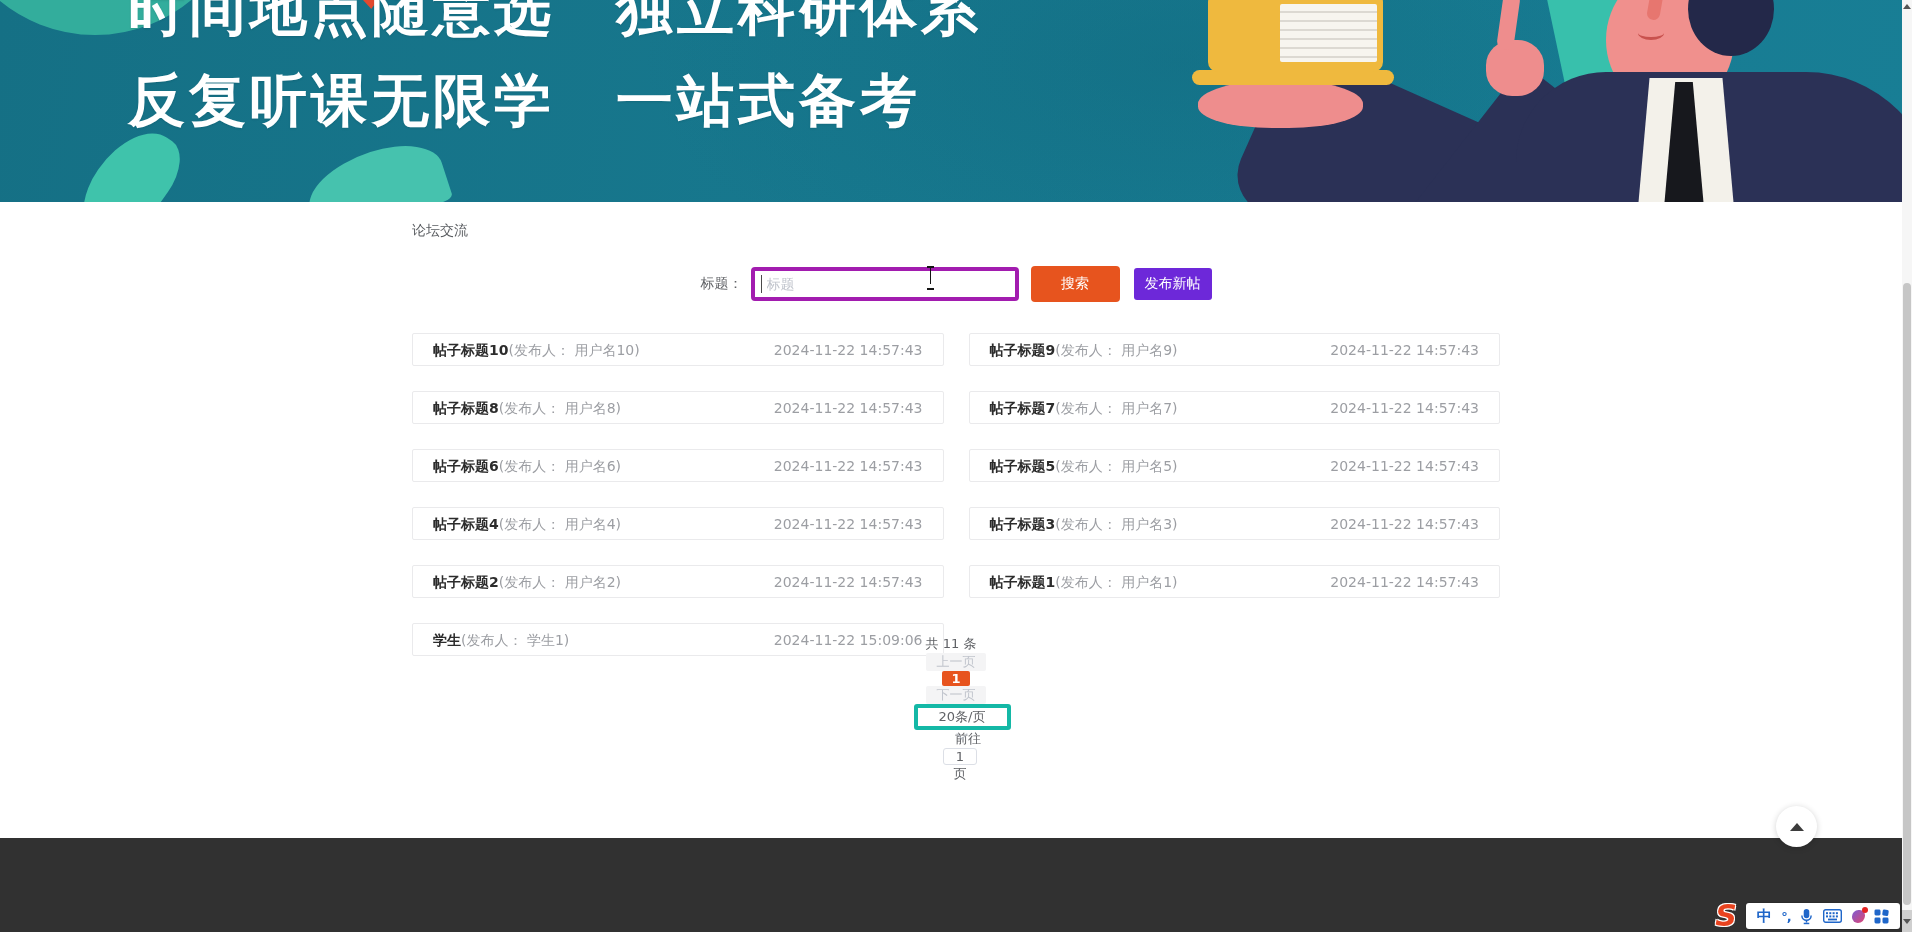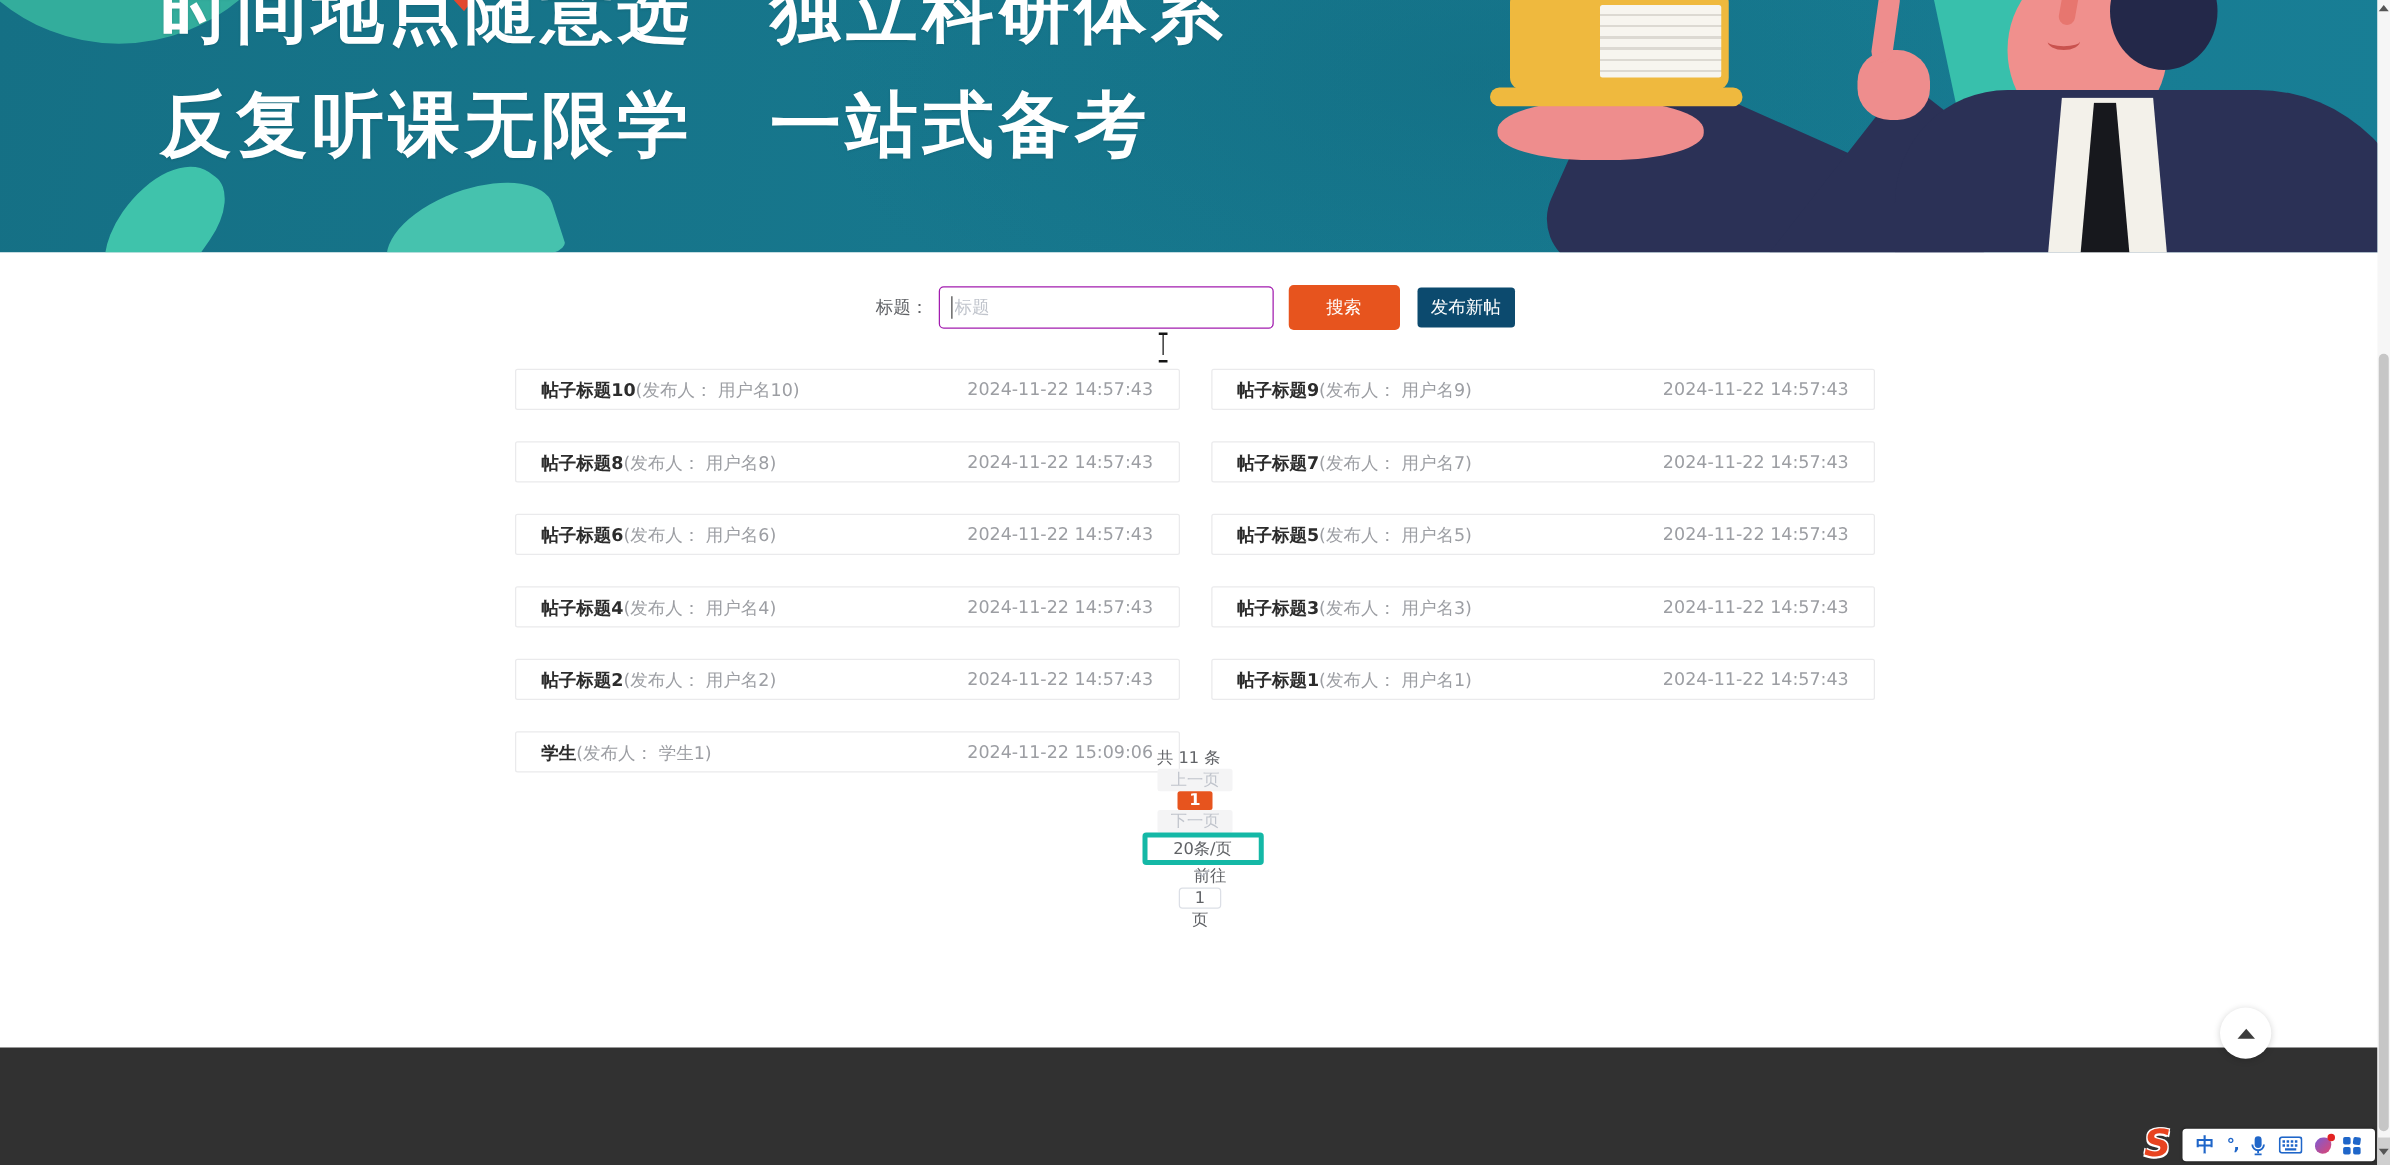--- a/index.html
+++ b/index.html
@@ -61,29 +61,29 @@
     clip-path:polygon(28% 0,72% 0,100% 100%,0 100%); }
 
   
   .content{ position:absolute; left:0; top:202px; width:1902px; height:636px; background:#fff; }
   .container{ position:absolute; left:412px; top:0; width:1088px; }
   .page-title{ margin-top:20px; font-size:14px; color:#595c60; }
 
   .search-row{ margin-top:26px; height:36px; display:flex; justify-content:center; align-items:center; }
   .s-label{ font-size:14px; color:#606266; margin-right:8px; white-space:nowrap; }
   .s-input-wrap{ position:relative; }
-  .s-input{ width:268px; height:34px; border:1px solid #a21caf; border-radius:4px;
+  .s-input{ width:268px; height:34px; border:4px solid #a21caf; border-radius:4px;
     padding-left:12px; font-size:14px; color:#303133; outline:none;
     font-family:"DejaVu Sans","Liberation Sans",sans-serif; }
   .s-input::placeholder{ color:#c0c4cc; }
   .caret{ position:absolute; left:10px; top:8px; width:1px; height:18px; background:#4a4a4a; }
   .btn-search{ margin-left:12px; width:89px; height:36px; background:#e7541e; color:#fff;
     border:none; border-radius:4px; font-size:14px; cursor:pointer;
     font-family:Liberation Sans, sans-serif; }
-  .btn-new{ margin-left:14px; width:78px; height:32px; background:#0c4a6e; color:#fff;
+  .btn-new{ margin-left:14px; width:78px; height:32px; background:#6d28d9; color:#fff;
     border:none; border-radius:3px; font-size:14px; cursor:pointer;
     font-family:"DejaVu Sans","Liberation Sans",sans-serif; }
 
   .posts{ margin-top:31px; display:grid; grid-template-columns:1fr 1fr; column-gap:25px; row-gap:25px; }
   .post-card{ height:33px; background:#fff; border:1px solid #eaeaec; border-radius:2px;
     display:flex; align-items:center; justify-content:space-between; padding:0 20px; cursor:pointer; }
   .post-title{ font-size:14px; color:#2c2c2c; font-weight:700; }
   .post-byline{ font-size:14px; color:#9c9ea3; }
   .post-time{ font-size:14px; color:#9c9ea3; white-space:nowrap; }
 
@@ -178,20 +178,21 @@
       <span class="nose"></span>
       <span class="smile"></span>
       <span class="body"></span>
       <span class="shirt"></span>
       <span class="tie"></span>
     </div>
   </div>
 
   <div class="content">
     <div class="container">
+      <div class="page-title">论坛交流</div>
 
       <div class="search-row">
         <span class="s-label">标题：</span>
         <span class="s-input-wrap">
           <input class="s-input" type="text" placeholder="标题" style="">
           <span class="caret"></span>
         </span>
         <button class="btn-search">搜索</button>
         <button class="btn-new">发布新帖</button>
       </div>

